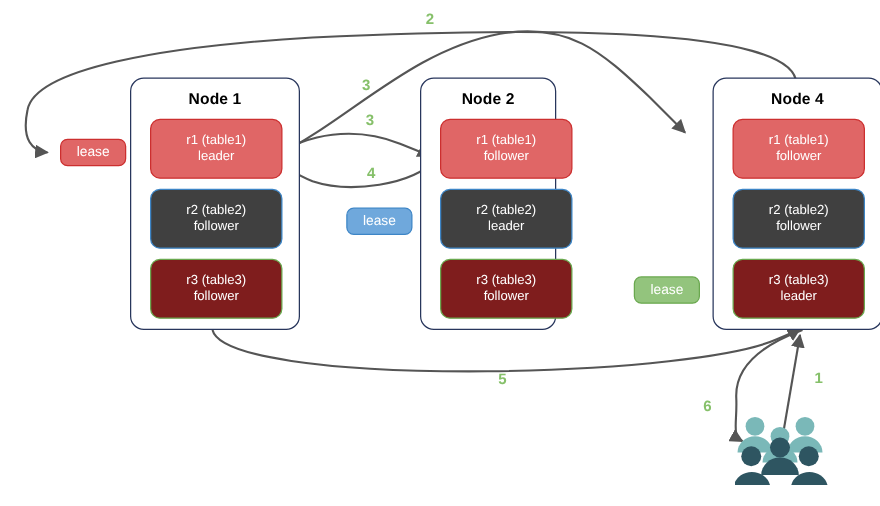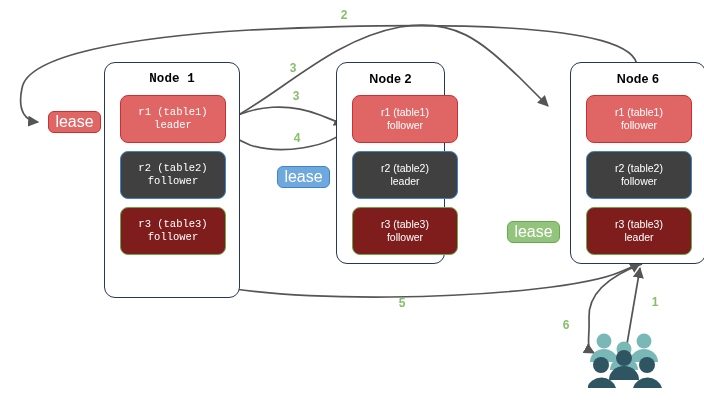--- a/index.html
+++ b/index.html
@@ -62,21 +62,21 @@
   .r-green { background: #7f1d1d; border: 1.4px solid #6aa84f; }
 
   .lease-box {
     position: absolute;
     box-sizing: border-box;
     border-radius: 6px;
     display: flex;
     align-items: center;
     justify-content: center;
     color: #ffffff;
-    font-size: 16px;
+    font-size: 11px;
   }
   .lease-red   { background: #e06666; border: 1.4px solid #cc2f2f; }
   .lease-blue  { background: #6fa8dc; border: 1.4px solid #3d85c6; }
   .lease-green { background: #93c47d; border: 1.4px solid #6aa84f; }
 
   .edge-label {
     position: absolute;
     color: #86c06a;
     font-size: 12px;
     font-weight: bold;
@@ -107,21 +107,21 @@
 
     <path d="M 348 128 C 330 148 280 155 250 145 C 240 141 234 137 229 134" fill="none" stroke="#555555" stroke-width="1.7" marker-end="url(#arrow)"></path>
 
     <path d="M 170 264 C 175 285 260 298 390 297 C 500 296 590 285 620 272 C 630 268 635 266 640 263" fill="none" stroke="#555555" stroke-width="1.7" marker-end="url(#arrow)"></path>
 
     <path d="M 642 264 C 612 275 588 292 589 318 C 590 338 585 348 594 353" fill="none" stroke="#555555" stroke-width="1.7" marker-end="url(#arrow)"></path>
 
     <path d="M 627 344 L 640 268" fill="none" stroke="#555555" stroke-width="1.7" marker-end="url(#arrow)"></path>
   </svg>
 
-  <div class="node-box" style="left:104px; top:62px; width:136px; height:236px;font-family:Liberation Mono, monospace;">
+  <div class="node-box" style="left:104px; top:62px; width:136px; height:202px;">
     <div class="node-title">Node 1</div>
     <div class="range-box r-red" style="left:15px; top:32px; width:106px; height:48px;">
       <span>r1 (table1)</span>
       <span>leader</span>
     </div>
     <div class="range-box r-blue" style="left:15px; top:88px; width:106px; height:48px;">
       <span>r2 (table2)</span>
       <span>follower</span>
     </div>
     <div class="range-box r-green" style="left:15px; top:144px; width:106px; height:48px;">
@@ -140,21 +140,21 @@
       <span>r2 (table2)</span>
       <span>leader</span>
     </div>
     <div class="range-box r-green" style="left:15px; top:144px; width:106px; height:48px;">
       <span>r3 (table3)</span>
       <span>follower</span>
     </div>
   </div>
 
   <div class="node-box" style="left:570px; top:62px; width:136px; height:202px;">
-    <div class="node-title">Node 6</div>
+    <div class="node-title">Node 4</div>
     <div class="range-box r-red" style="left:15px; top:32px; width:106px; height:48px;">
       <span>r1 (table1)</span>
       <span>follower</span>
     </div>
     <div class="range-box r-blue" style="left:15px; top:88px; width:106px; height:48px;">
       <span>r2 (table2)</span>
       <span>follower</span>
     </div>
     <div class="range-box r-green" style="left:15px; top:144px; width:106px; height:48px;">
       <span>r3 (table3)</span>

